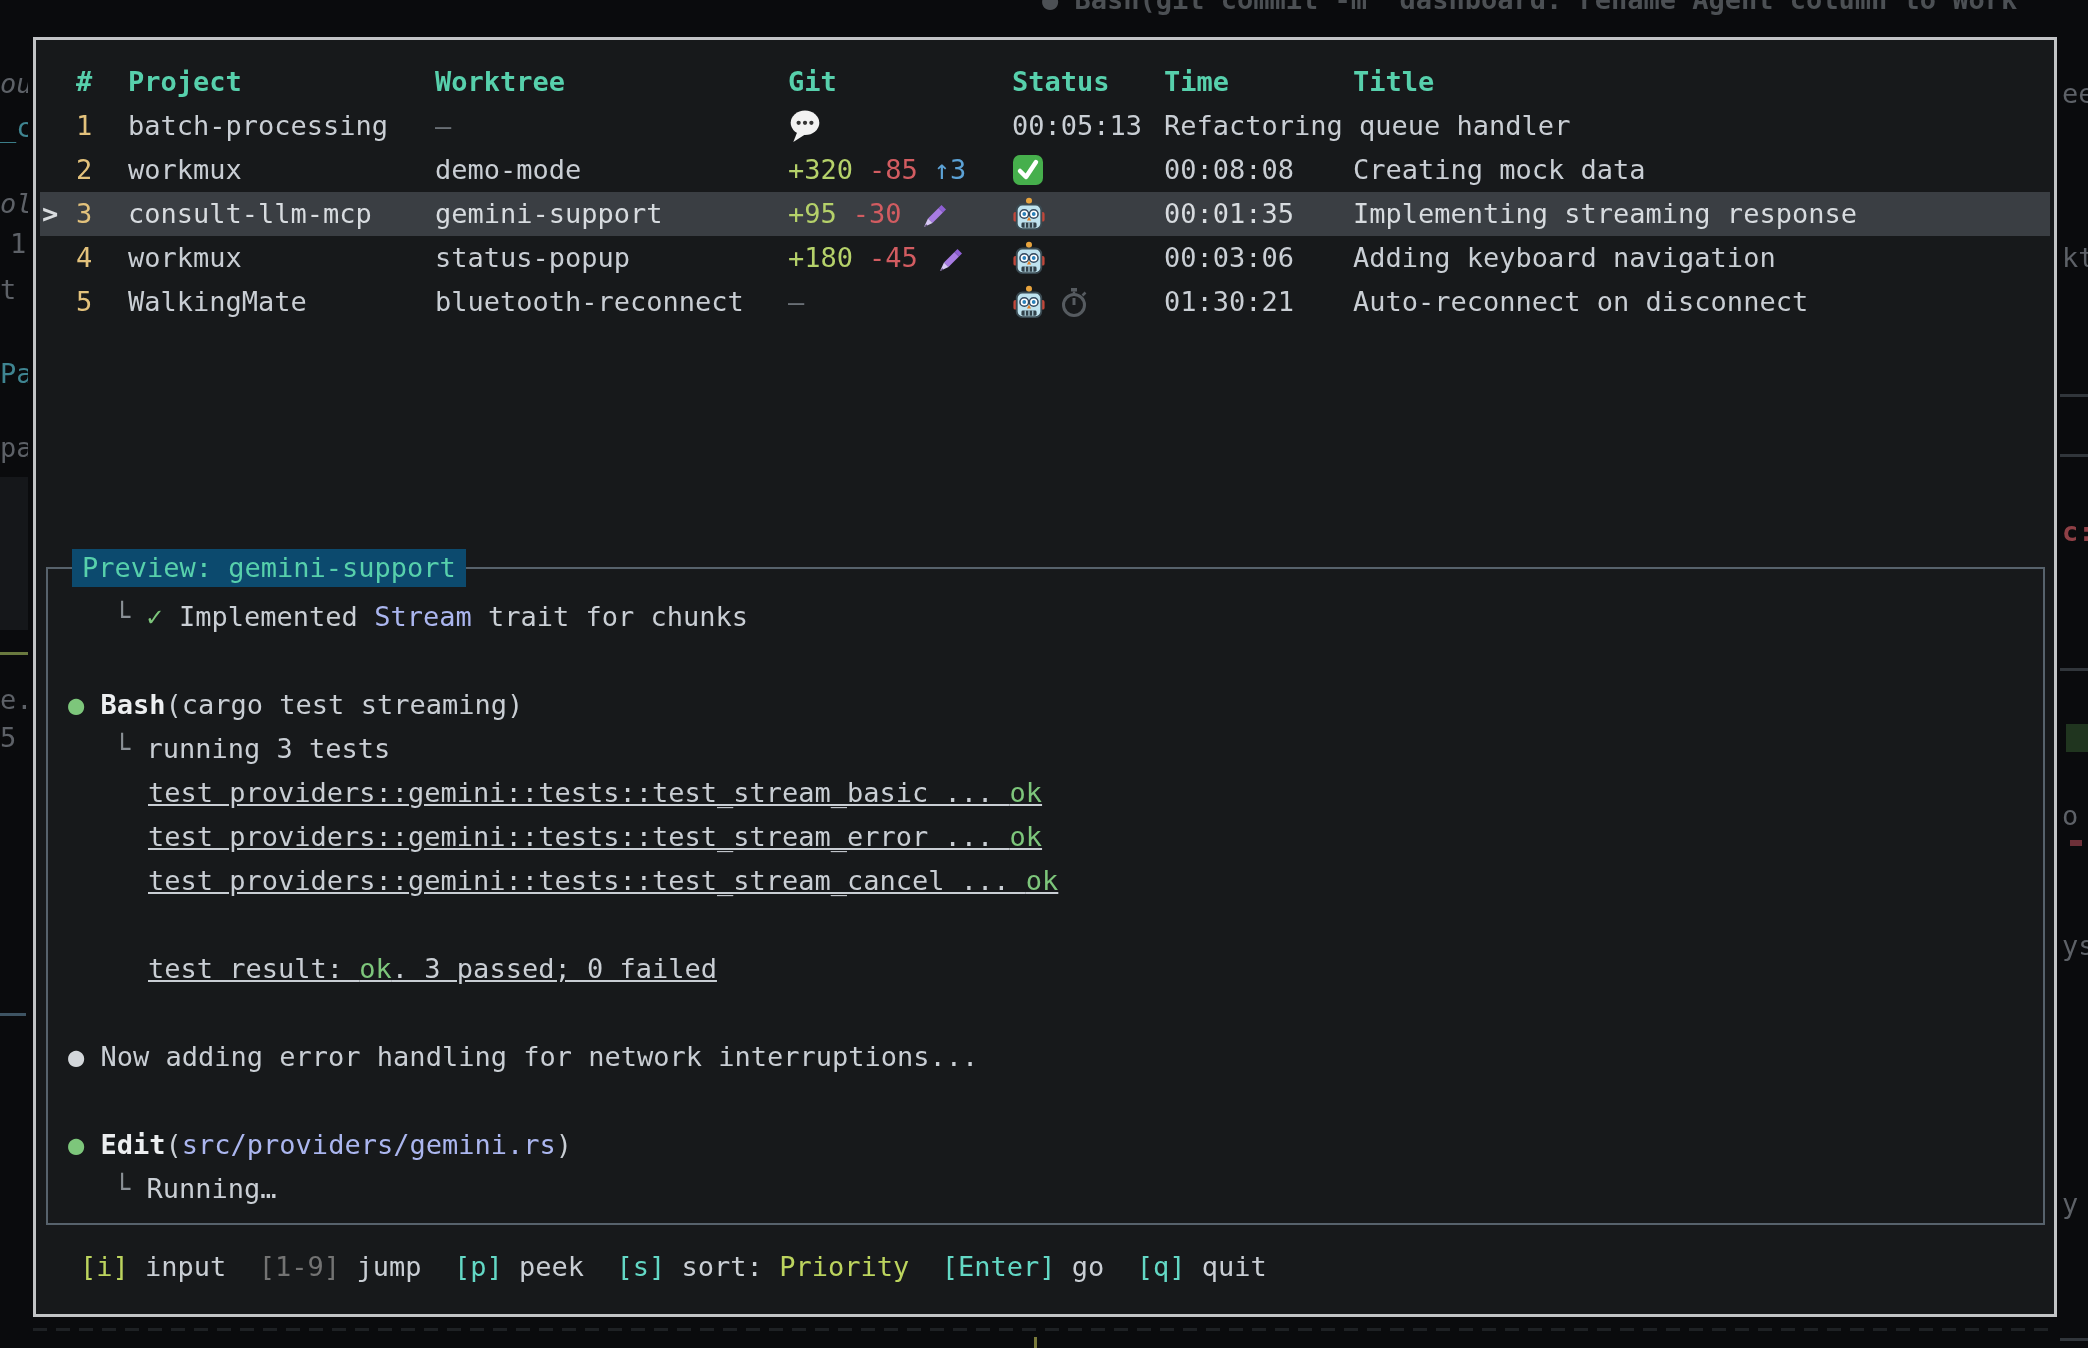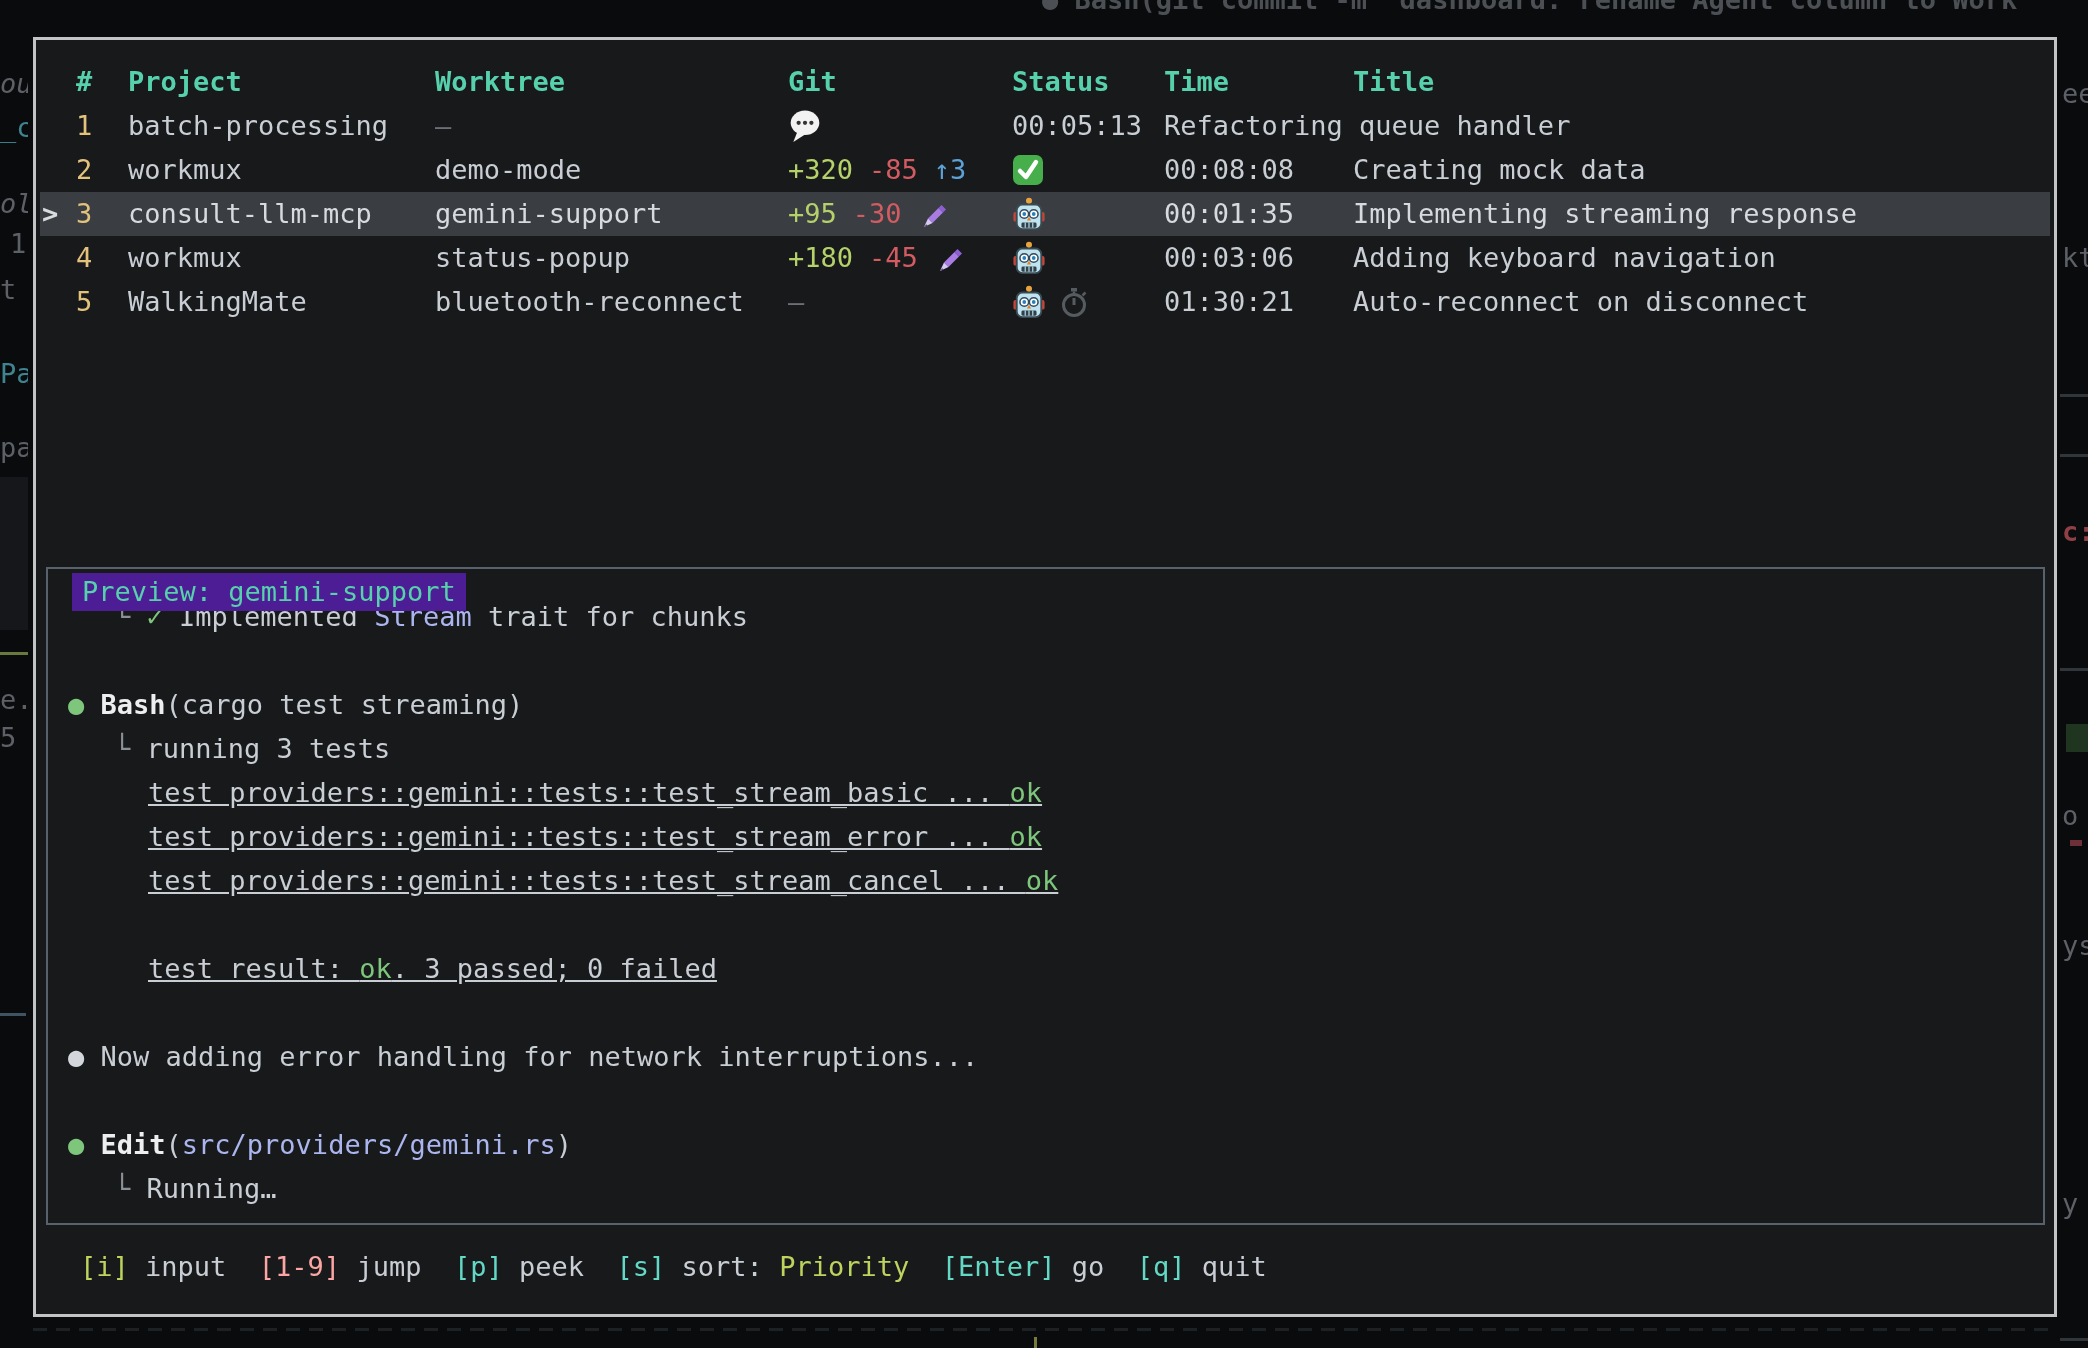--- a/index.html
+++ b/index.html
@@ -62,42 +62,42 @@
   .icon { display:inline-flex; align-items:center; }
 
   
   .preview {
     position:absolute; left:10px; top:527px;
     width:1999px; height:658px;
     border:2px solid #57626c;
   }
   .preview-title {
     position:absolute; top:-20px; left:24px;
-    background:#4c1d95; padding:0 10px;
-    color:#57d0ac; line-height:38px;margin-top:24px;
+    background:#0c4a6e; padding:0 10px;
+    color:#57d0ac; line-height:38px;
   }
   .pline { height:44px; line-height:44px; white-space:pre; }
   .pbody { padding-top:26px; }
   .ind-bullet { padding-left:20px; }
   .ind-conn { padding-left:66px; }
   .ind-test { padding-left:100px;text-decoration:underline; }
   .conn { color:#8a9096; }
   .t-green { color:#7dc67b; }
   .t-white { color:#eceef0; font-weight:bold; }
   .t-lav { color:#abb6ef; }
   .t-dimw { color:#d3d7db; }
 
   
   .keybar {
     position:absolute; left:44px; top:1205px;
     height:44px; line-height:44px; white-space:pre;
   }
   .k-teal { color:#63d8c5; }
   .k-lime { color:#bcd45e; }
-  .k-gold { color:#fca5a5;margin-top:43px; }
+  .k-gold { color:#737373;margin-top:43px; }
   .k-lbl { color:#c9ced4; }
 
   
   .bottom-dashes {
     position:absolute; left:33px; top:1328px; width:2024px; height:3px;
     background:repeating-linear-gradient(90deg,#1e2124 0 14px, transparent 14px 23px);
   }
   .bottom-tick { position:absolute; left:1034px; top:1337px; width:3px; height:11px; background:#7a7a3a; }
 </style>
 </head>

